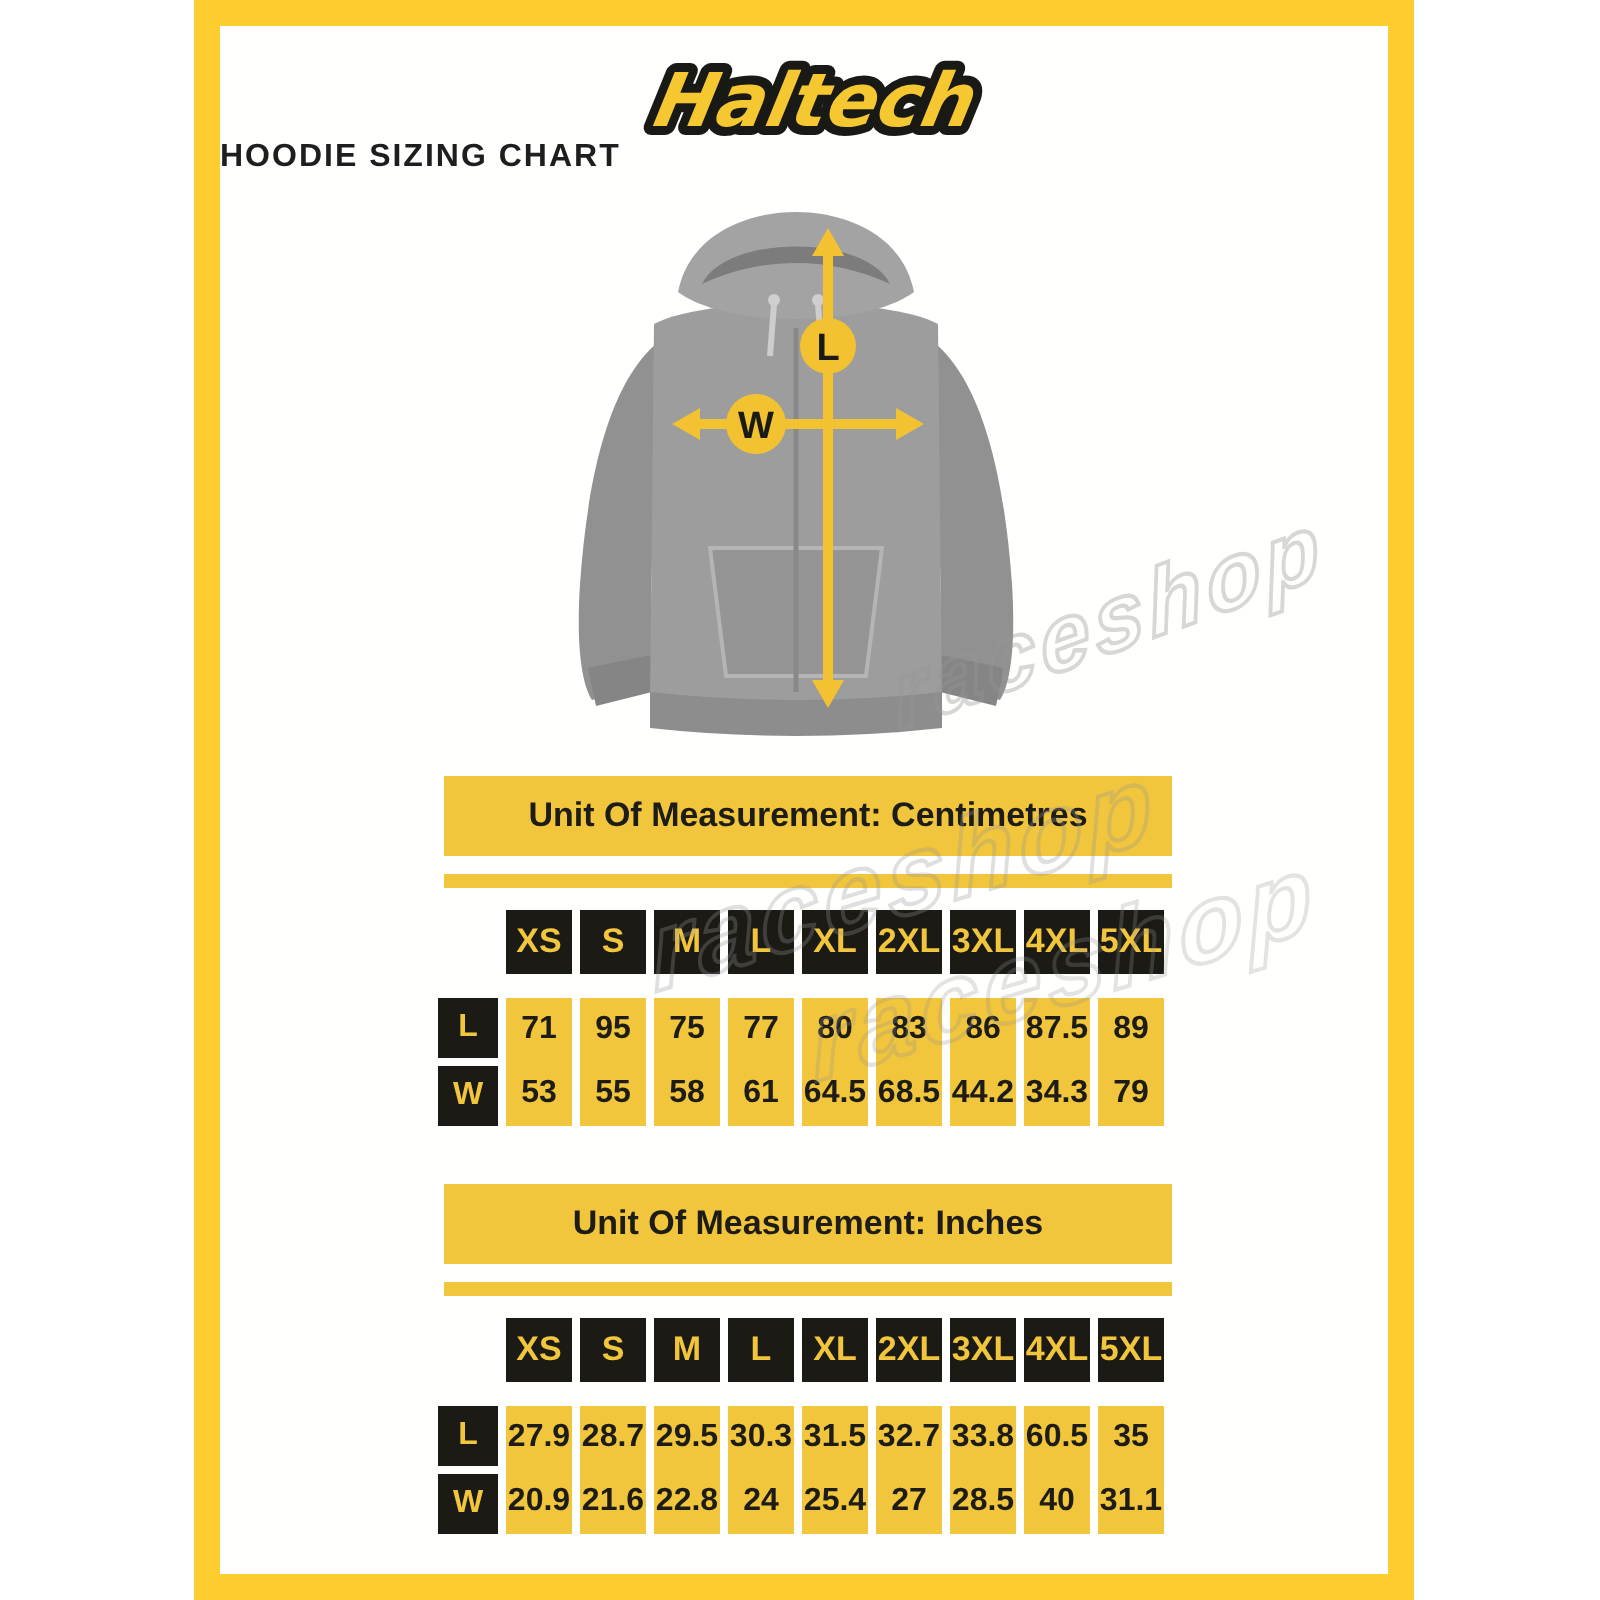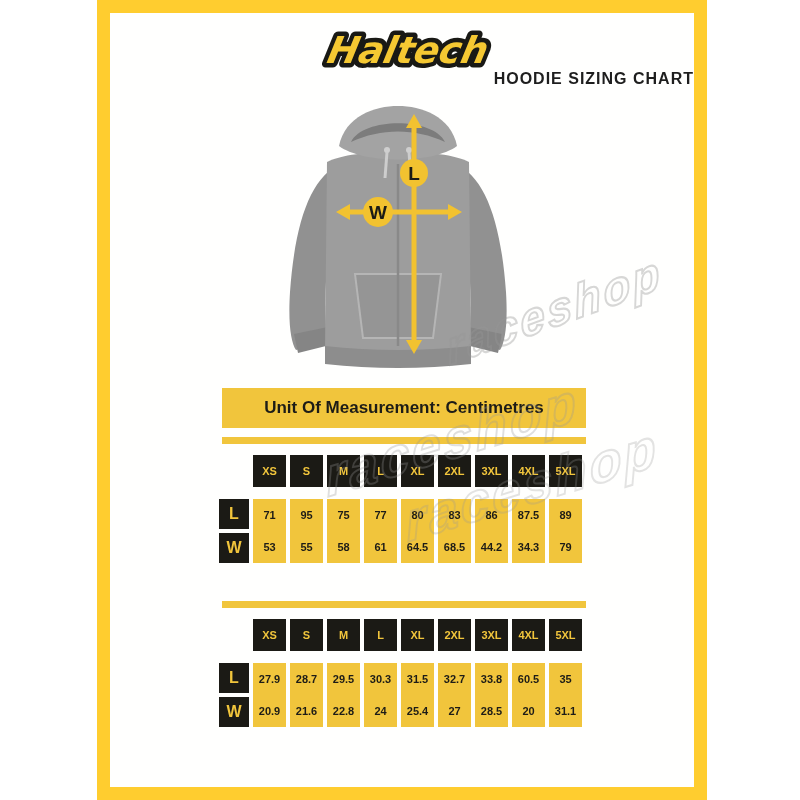--- a/index.html
+++ b/index.html
@@ -11,21 +11,21 @@
     width:584px; height:774px;
     border:13px solid #FFCD2F;
     background:#fffffe;
   }
 
   
   .logo-wrap { position:absolute; top:10px; left:0; width:100%; text-align:center; }
   .logo-svg { display:inline-block; }
   .subtitle {
     position:absolute; top:57px; left:0; width:100%;
-    text-align:right; font-size:16px; font-weight:bold;
+    text-align:left; font-size:16px; font-weight:bold;
     letter-spacing:1px; color:#1e1e1e;
   }
 
   
   .hoodie-wrap { position:absolute; left:173px; top:89px; width:234px; height:276px; }
 
   
   .wm {
     position:absolute; z-index:6; pointer-events:none;
     font-style:italic; font-weight:bold; letter-spacing:3px;
@@ -57,26 +57,26 @@
     height:30px; background:#1B1A15; color:#F1C53C;
     display:flex; align-items:center; justify-content:center;
     font-size:16px; font-weight:bold;
   }
   .lbl + .lbl { margin-top:4px; }
 
   .col { display:flex; flex-direction:column; width:33px; flex:none; }
   .hdr {
     height:32px; margin-bottom:12px; background:#1B1A15; color:#F1C53C;
     display:flex; align-items:center; justify-content:center;
-    font-size:11px; font-weight:600;
+    font-size:17px; font-weight:600;
   }
   .vals { height:64px; background:#F1C53C; display:flex; flex-direction:column; }
   .v {
     height:32px; display:flex; align-items:center; justify-content:center;
-    font-size:11px; font-weight:700; color:#1d1c17;
+    font-size:16px; font-weight:700; color:#1d1c17;
   }
 </style>
 </head>
 <body>
 
 <div class="canvas">
   <div class="frame">
 
     <div class="logo-wrap">
       <svg class="logo-svg" width="240" height="52" viewBox="0 0 240 52">
@@ -206,20 +206,23 @@
             <div class="hdr">5XL</div>
             <div class="vals">
               <div class="v">89</div>
               <div class="v">79</div>
             </div>
           </div>
         </div>
     </div>
 
     <div class="table-section section-in">
+      <div class="banner">
+        <span>Unit Of Measurement: Inches</span>
+      </div>
       <div class="strip"></div>
       <div class="size-table">
           <div class="label-col">
             <div class="hdr-spacer"></div>
             <div class="lbl">L</div>
             <div class="lbl">W</div>
           </div>
           <div class="col">
             <div class="hdr">XS</div>
             <div class="vals">
@@ -266,21 +269,21 @@
             <div class="hdr">3XL</div>
             <div class="vals">
               <div class="v">33.8</div>
               <div class="v">28.5</div>
             </div>
           </div>
           <div class="col">
             <div class="hdr">4XL</div>
             <div class="vals">
               <div class="v">60.5</div>
-              <div class="v">20</div>
+              <div class="v">40</div>
             </div>
           </div>
           <div class="col">
             <div class="hdr">5XL</div>
             <div class="vals">
               <div class="v">35</div>
               <div class="v">31.1</div>
             </div>
           </div>
         </div>

